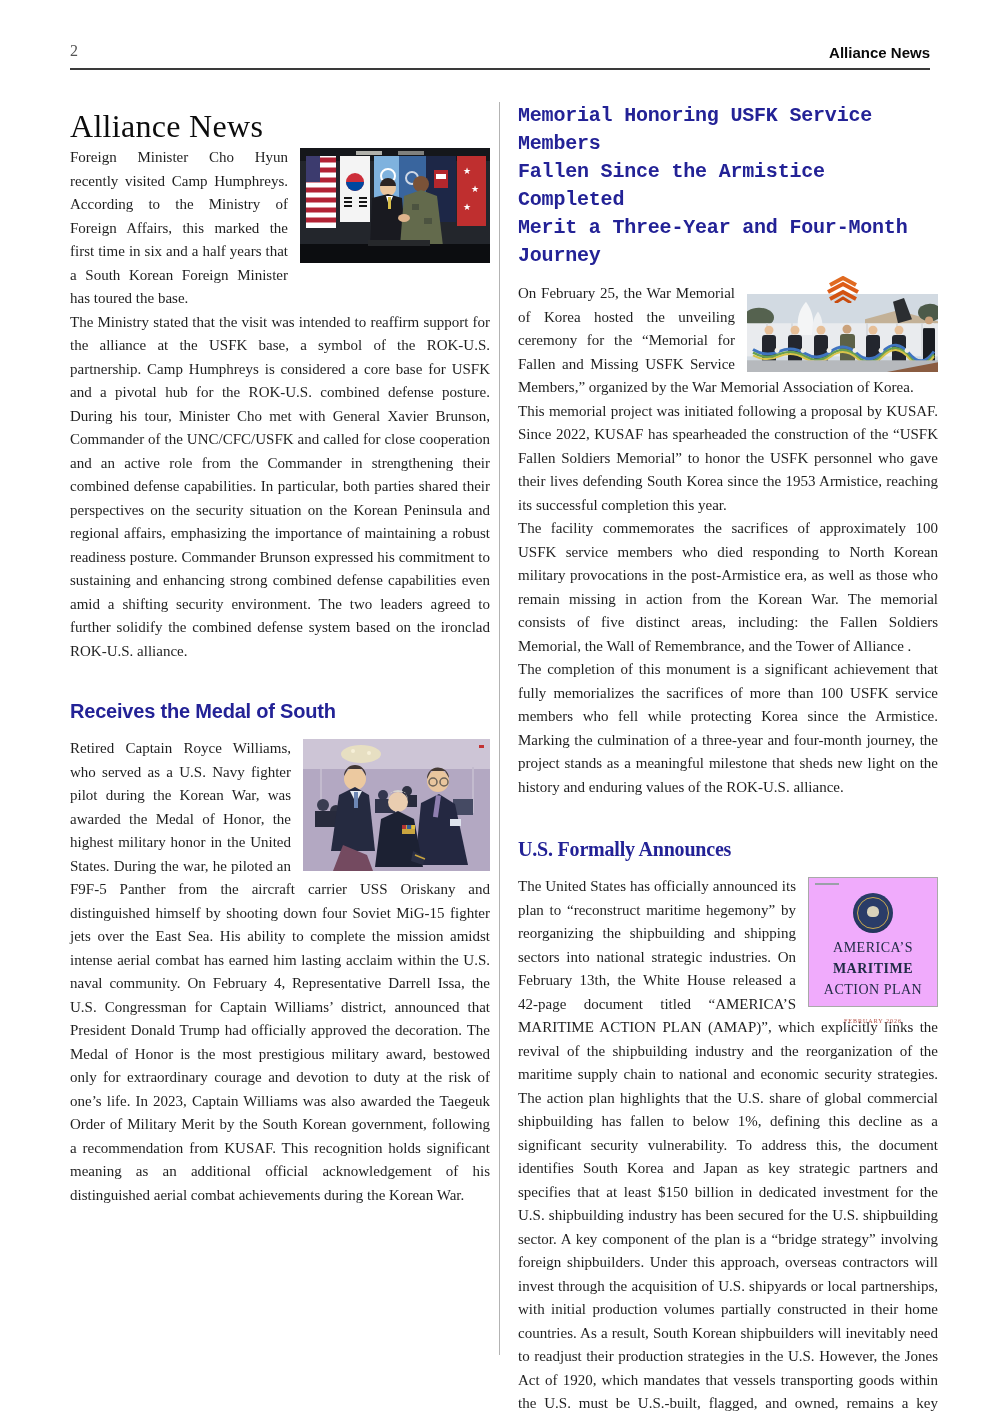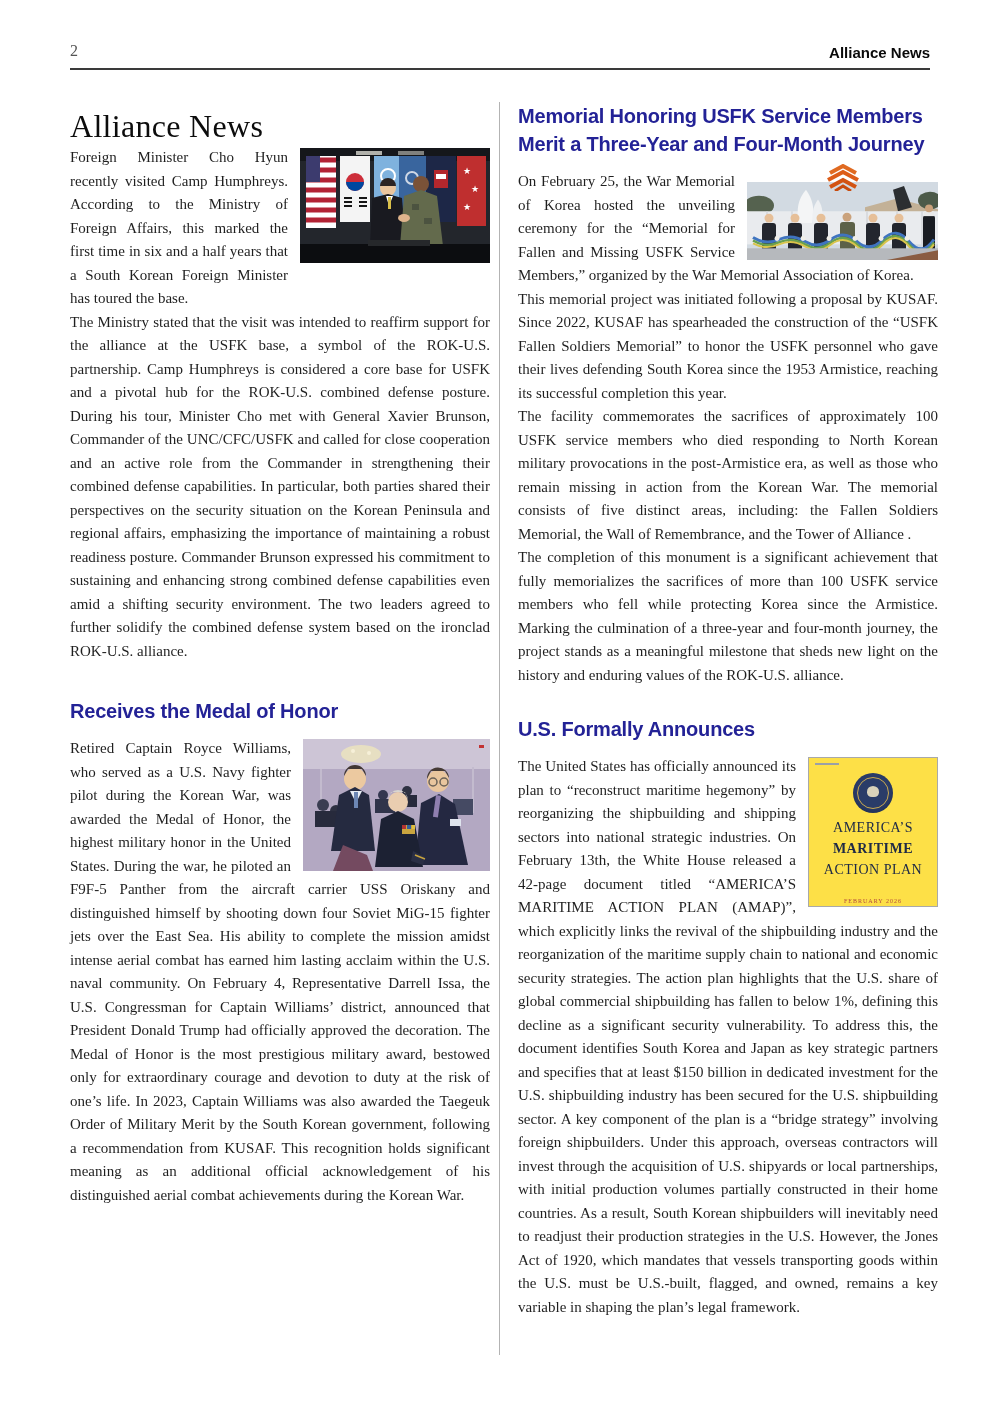--- a/index.html
+++ b/index.html
@@ -23,31 +23,31 @@
   
   .col{position:absolute;top:96px;width:420px;}
   .col-left{left:70px;}
   .col-right{left:518px;}
   .masthead{margin:10px 0 0 0;font-family:"Liberation Serif",serif;font-weight:400;
             font-size:32px;line-height:40px;color:#0c0c0c;letter-spacing:.3px;}
   .headline{margin:34px 0 12px 0;font-family:"Liberation Sans",sans-serif;font-weight:bold;
             font-size:20px;line-height:28px;color:var(--headline);letter-spacing:-.2px;}
   .headline span{display:block;}
   .mt-lg{margin-top:52px;}
-  .mt-first{margin-top:6px;}
-  .mt-sec{margin-top:28px;}
+  .mt-first{margin-top:6px;font-family:Liberation Mono, monospace;}
+  .mt-sec{margin-top:36px;font-family:Liberation Serif, serif;}
   p.body{margin:0;font-size:15px;line-height:23.5px;text-align:justify;color:var(--body-text);}
   
   svg{display:block;}
   .ph1{float:right;margin:2px 0 6px 12px;}
   .ph2{float:right;margin:2px 0 6px 12px;}
   .mem-float{float:right;width:191px;margin:0 0 0 12px;position:relative;padding-top:12px;}
   .mem-logo{position:absolute;top:-6px;left:50%;transform:translateX(-50%);}
   
-  .cover{float:right;width:130px;height:150px;margin:2px 0 4px 12px;background:#fde047;
+  .cover{float:right;width:130px;height:130px;margin:2px 0 4px 12px;background:#f0abfc;
          border:1px solid #a9a9a9;box-sizing:border-box;position:relative;}
   .cover-mtext{position:absolute;top:5px;left:6px;width:24px;height:2px;background:#9aa0a8;}
   .seal{width:40px;height:40px;border-radius:50%;margin:15px auto 4px auto;position:relative;
         background:radial-gradient(circle at 50% 45%,#2a3c68 0 55%,#182543 100%);}
   .seal::before{content:"";position:absolute;inset:4px;border:1px solid #c9a84f;border-radius:50%;}
   .seal::after{content:"";position:absolute;left:14px;top:13px;width:12px;height:11px;
         background:#d9d2ba;border-radius:50% 50% 40% 40%;}
   .cover-line{font-family:"Liberation Serif",serif;font-size:14px;line-height:21px;
         text-align:center;color:#202b46;letter-spacing:.5px;}
   .cover-line:first-of-type{margin-top:6px;}
@@ -113,21 +113,21 @@
           <rect y="96" width="190" height="19" fill="#0c0d10"></rect>
           <rect x="68" y="92" width="62" height="6" fill="#26282b"></rect>
         </svg>
         <span>Foreign Minister Cho Hyun recently visited Camp Humphreys. According to the Ministry of Foreign Affairs, this marked the first time in six and a half years that a South Korean Foreign Minister has toured the base.</span>
       </p>
       <p class="body">The Ministry stated that the visit was intended to reaffirm support for the alliance at the USFK base, a symbol of the ROK-U.S. partnership. Camp Humphreys is considered a core base for USFK and a pivotal hub for the ROK-U.S. combined defense posture. During his tour, Minister Cho met with General Xavier Brunson, Commander of the UNC/CFC/USFK and called for close cooperation and an active role from the Commander in strengthening their combined defense capabilities. In particular, both parties shared their perspectives on the security situation on the Korean Peninsula and regional affairs, emphasizing the importance of maintaining a robust readiness posture. Commander Brunson expressed his commitment to sustaining and enhancing strong combined defense capabilities even amid a shifting security environment. The two leaders agreed to further solidify the combined defense system based on the ironclad ROK-U.S. alliance.</p>
     </section>
 
     <section>
       <h2 class="headline">
-        <span>Receives the Medal of Honor</span>
+        <span>Receives the Medal of South</span>
       </h2>
       <p class="body">
         <svg class="ph2" width="187" height="132" viewBox="0 0 187 132">
           <rect width="187" height="132" fill="#b3a8c2"></rect>
           <rect width="187" height="30" fill="#cdc5d6"></rect>
           <ellipse cx="58" cy="15" rx="20" ry="9" fill="#e7dfc2"></ellipse>
           <circle cx="50" cy="12" r="2" fill="#f6f0d8"></circle>
           <circle cx="66" cy="14" r="2" fill="#f6f0d8"></circle>
           <path d="M18 30v44M170 28v46" stroke="#c3bbce" stroke-width="2"></path>
           <rect x="176" y="6" width="5" height="3" fill="#c23333"></rect>
@@ -169,20 +169,21 @@
         </svg>
         <span>Retired Captain Royce Williams, who served as a U.S. Navy fighter pilot during the Korean War, was awarded the Medal of Honor, the highest military honor in the United States. During the war, he piloted an F9F-5 Panther from the aircraft carrier USS Oriskany and distinguished himself by shooting down four Soviet MiG-15 fighter jets over the East Sea. His ability to complete the mission amidst intense aerial combat has earned him lasting acclaim within the U.S. naval community. On February 4, Representative Darrell Issa, the U.S. Congressman for Captain Williams’ district, announced that President Donald Trump had officially approved the decoration. The Medal of Honor is the most prestigious military award, bestowed only for extraordinary courage and devotion to duty at the risk of one’s life. In 2023, Captain Williams was also awarded the Taegeuk Order of Military Merit by the South Korean government, following a recommendation from KUSAF. This recognition holds significant meaning as an additional official acknowledgement of his distinguished aerial combat achievements during the Korean War.</span>
       </p>
     </section>
   </div>
 
   <div class="col col-right">
     <section>
       <h2 class="headline mt-first">
         <span>Memorial Honoring USFK Service Members</span>
+        <span>Fallen Since the Armistice Completed</span>
         <span>Merit a Three-Year and Four-Month Journey</span>
       </h2>
       <p class="body">
         <span class="mem-float" style="display:block;">
           <svg class="mem-logo" width="46" height="27" viewBox="0 0 46 27">
             <path d="M10 9L23 2l13 7" stroke="#e06a21" stroke-width="4" fill="none"></path>
             <path d="M8 16l15-8 15 8" stroke="#dd5c18" stroke-width="4" fill="none"></path>
             <path d="M10 23l13-7 13 7" stroke="#d35312" stroke-width="4" fill="none"></path>
             <path d="M15 27l8-5 8 5" stroke="#c84b0e" stroke-width="3" fill="none"></path>
           </svg>

